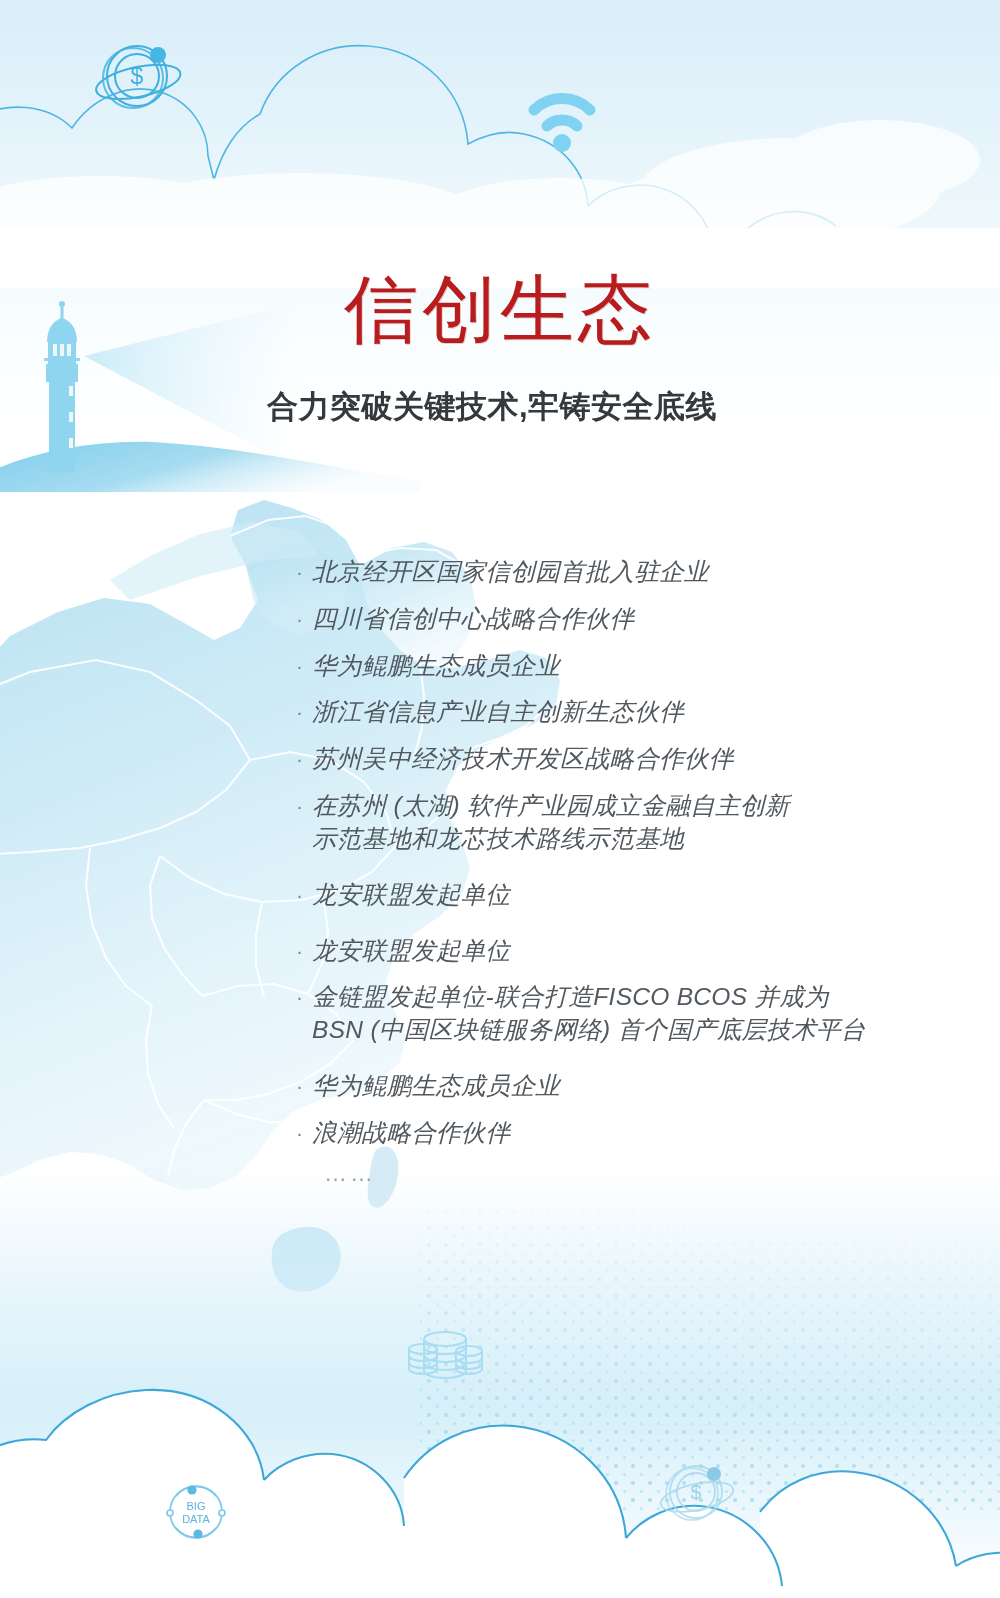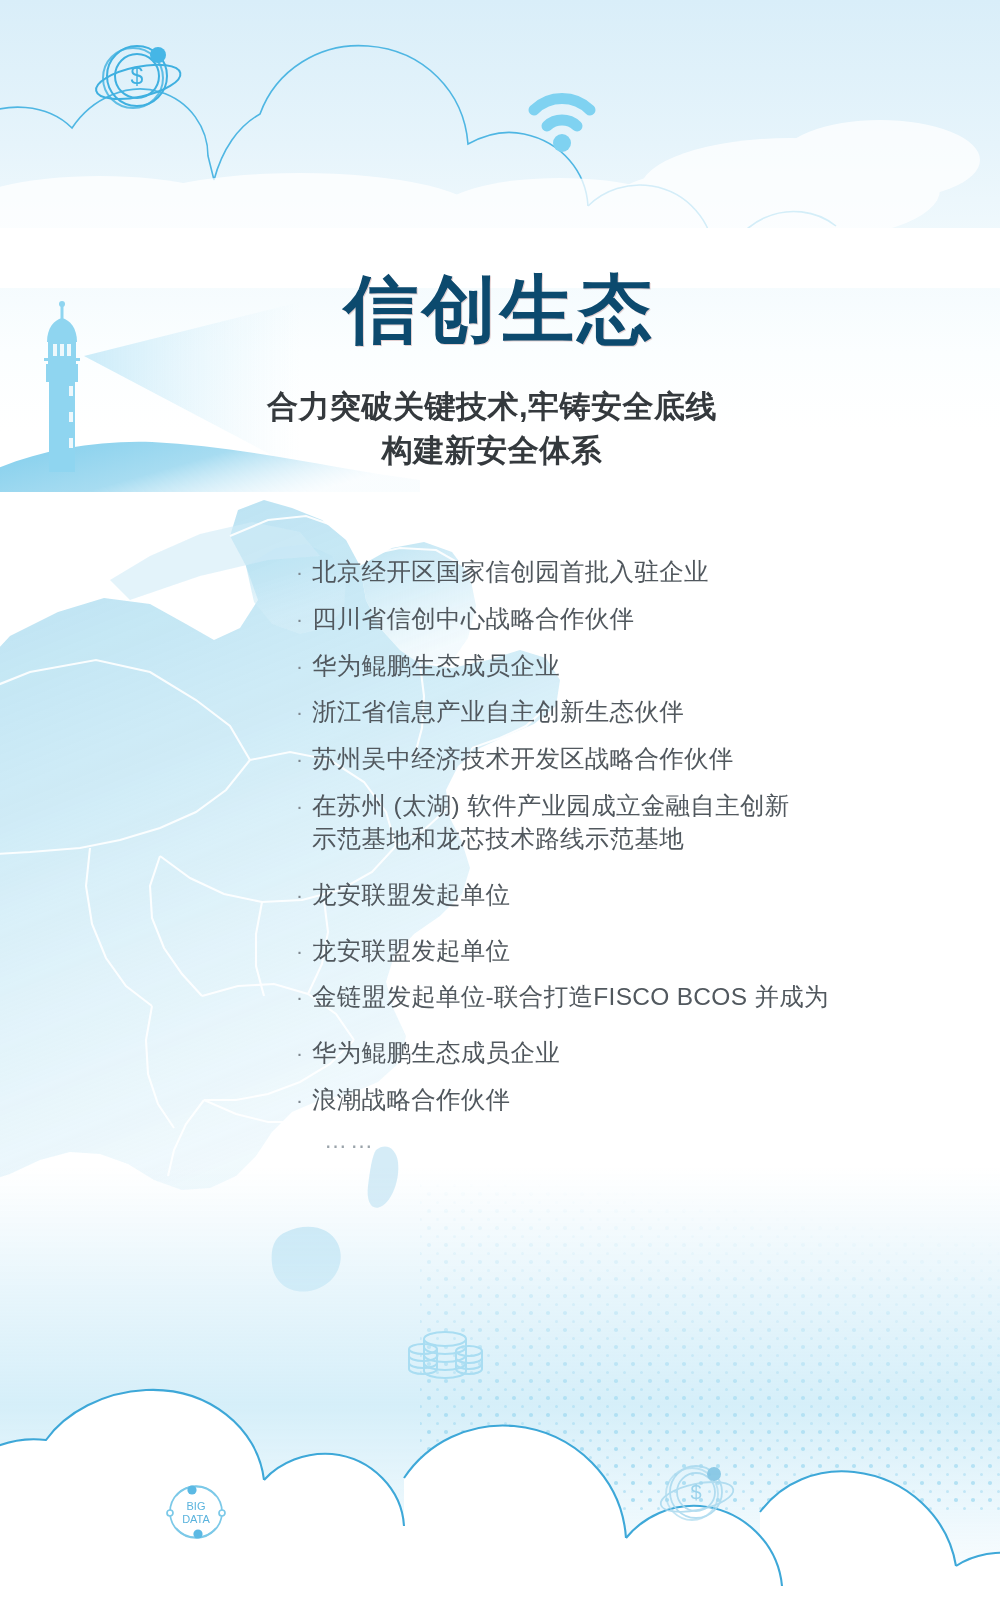--- a/index.html
+++ b/index.html
@@ -19,40 +19,40 @@
   }
   #bottomwash{
     position:absolute;left:0;right:0;bottom:0;height:430px;
     background:linear-gradient(180deg,rgba(220,241,250,0) 0%,rgba(213,238,249,.55) 28%,rgba(206,236,248,.85) 55%,rgba(214,239,250,.5) 78%,rgba(255,255,255,0) 100%);
   }
   svg.full{position:absolute;left:0;top:0;width:1000px;height:1598px;overflow:visible;}
 
   
   #headline{
     position:absolute;left:0;top:273px;width:1000px;text-align:center;
-    font-size:74px;line-height:1;font-weight:bold;letter-spacing:4px;
-    color:#0c4a6e;
+    font-size:74px;line-height:1;font-weight:normal;letter-spacing:4px;
+    color:#b91c1c;
     text-shadow:1px 1px 0 rgba(120,0,0,.18);
   }
   #subline{
     position:absolute;left:0;top:385px;width:984px;text-align:center;
     color:#34393d;font-weight:bold;font-size:31px;line-height:1.42;
     letter-spacing:.5px;
   }
   #subline div{white-space:nowrap;}
 
   #bullets{
     position:absolute;left:296px;top:556px;width:660px;
     color:#51585e;font-size:24.5px;line-height:1.34;letter-spacing:.3px;
   }
   .bi{display:flex;align-items:flex-start;margin-bottom:23px;}
   .bi .dot{
     flex:0 0 auto;width:16px;color:#7e878e;font-size:21px;line-height:1.5;
   }
-  .bi .txt{flex:1 1 auto;}
+  .bi .txt{flex:1 1 auto;font-style:italic;}
   .bi .txt div{white-space:nowrap;}
   .bi.tight{margin-bottom:14px;}
   #ellipsis{
     margin-left:28px;margin-top:-6px;color:#9aa3aa;font-size:23px;letter-spacing:3px;
   }
 </style>
 </head>
 <body>
 
 <div id="poster">
@@ -287,21 +287,20 @@
       <circle cx="0" cy="0" r="19"></circle>
       <text x="0" y="7" text-anchor="middle" font-size="20" fill="#8ecde9" stroke="none" font-family="'Liberation Sans',sans-serif">$</text>
       <circle cx="18" cy="-18" r="7" fill="#7cc2e2" stroke="none"></circle>
     </g>
   </svg>
 
   <div id="headline">信创生态</div>
 
   <div id="subline">
     <div>合力突破关键技术,牢铸安全底线</div>
-    <div>构建新安全体系</div>
   </div>
 
   <div id="bullets">
       <div class="bi tight">
         <span class="dot">·</span>
         <span class="txt">
           <div>北京经开区国家信创园首批入驻企业</div>
         </span>
       </div>
       <div class="bi tight">
@@ -344,20 +343,21 @@
       <div class="bi tight">
         <span class="dot">·</span>
         <span class="txt">
           <div>龙安联盟发起单位</div>
         </span>
       </div>
       <div class="bi">
         <span class="dot">·</span>
         <span class="txt">
           <div>金链盟发起单位-联合打造FISCO BCOS 并成为</div>
+          <div>BSN (中国区块链服务网络) 首个国产底层技术平台</div>
         </span>
       </div>
       <div class="bi tight">
         <span class="dot">·</span>
         <span class="txt">
           <div>华为鲲鹏生态成员企业</div>
         </span>
       </div>
       <div class="bi tight">
         <span class="dot">·</span>

